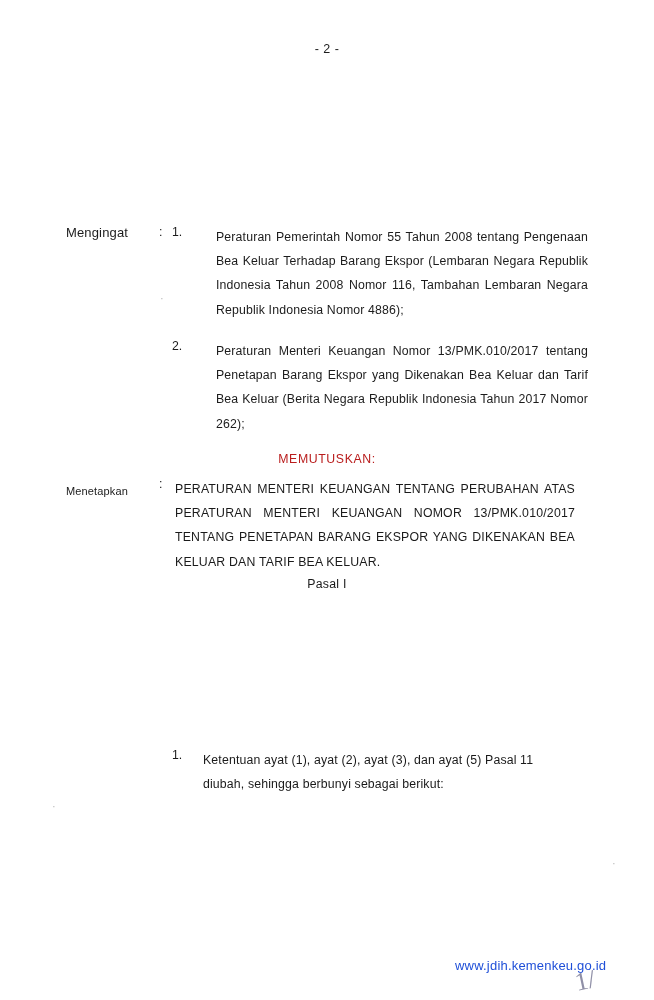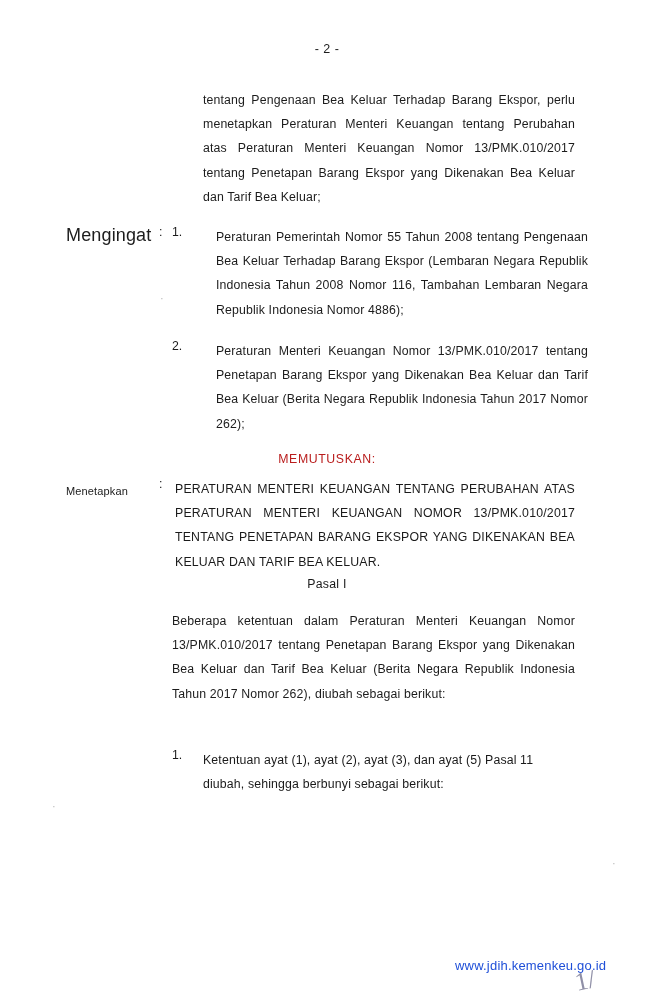--- a/index.html
+++ b/index.html
@@ -54,21 +54,21 @@
   #mengingat {
     top: 225px;
     left: 0;
     width: 654px;
   }
   .label-col {
     position: absolute;
     left: 66px;
     top: 0;
     width: 110px;
-    font-size: 18px;
+    font-size: 13px;
     color: #1c1c1c;
     letter-spacing: 0.15px;
   }
   .colon-col {
     position: absolute;
     left: 159px;
     top: 0;
     font-size: 12.3px;
     color: #1c1c1c;
   }
@@ -187,21 +187,20 @@
     opacity: 0.75;
   }
 </style>
 </head>
 <body>
 
 <div class="page">
 
   <div class="page-number">- 2 -</div>
 
-  <div class="body-block para" id="opening">tentang Pengenaan Bea Keluar Terhadap Barang Ekspor, perlu menetapkan Peraturan Menteri Keuangan tentang Perubahan atas Peraturan Menteri Keuangan Nomor 13/PMK.010/2017 tentang Penetapan Barang Ekspor yang Dikenakan Bea Keluar dan Tarif Bea Keluar;</div>
 
   <div class="body-block" id="mengingat">
     <div class="label-col">Mengingat</div>
     <div class="colon-col">:</div>
 
     <div class="num-col" id="mengingat-num-1">1.</div>
     <div class="item-text para" id="mengingat-item-1">Peraturan Pemerintah Nomor 55 Tahun 2008 tentang Pengenaan Bea Keluar Terhadap Barang Ekspor (Lembaran Negara Republik Indonesia Tahun 2008 Nomor 116, Tambahan Lembaran Negara Republik Indonesia Nomor 4886);</div>
 
     <div class="num-col" id="mengingat-num-2">2.</div>
     <div class="item-text para" id="mengingat-item-2">Peraturan Menteri Keuangan Nomor 13/PMK.010/2017 tentang Penetapan Barang Ekspor yang Dikenakan Bea Keluar dan Tarif Bea Keluar (Berita Negara Republik Indonesia Tahun 2017 Nomor 262);</div>
@@ -210,21 +209,20 @@
   <div class="body-block" id="memutuskan">MEMUTUSKAN:</div>
 
   <div class="body-block" id="menetapkan-row">
     <div id="menetapkan-label">Menetapkan</div>
     <div id="menetapkan-colon">:</div>
     <div id="menetapkan-text">PERATURAN MENTERI KEUANGAN TENTANG PERUBAHAN ATAS PERATURAN MENTERI KEUANGAN NOMOR 13/PMK.010/2017 TENTANG PENETAPAN BARANG EKSPOR YANG DIKENAKAN BEA KELUAR DAN TARIF BEA KELUAR.</div>
   </div>
 
   <div class="body-block" id="pasal">Pasal I</div>
 
-  <div class="body-block para" id="pasal-body">Beberapa ketentuan dalam Peraturan Menteri Keuangan Nomor 13/PMK.010/2017 tentang Penetapan Barang Ekspor yang Dikenakan Bea Keluar dan Tarif Bea Keluar (Berita Negara Republik Indonesia Tahun 2017 Nomor 262), diubah sebagai berikut:</div>
 
   <div class="body-block" id="numbered-1">
     <div id="numbered-1-num">1.</div>
     <div id="numbered-1-text">Ketentuan ayat (1), ayat (2), ayat (3), dan ayat (5) Pasal 11 diubah, sehingga berbunyi sebagai berikut:</div>
   </div>
 
   <div class="scan-mark" id="mark-left-1">·</div>
   <div class="scan-mark" id="mark-left-2">·</div>
   <div class="scan-mark" id="mark-right-1">·</div>
 

